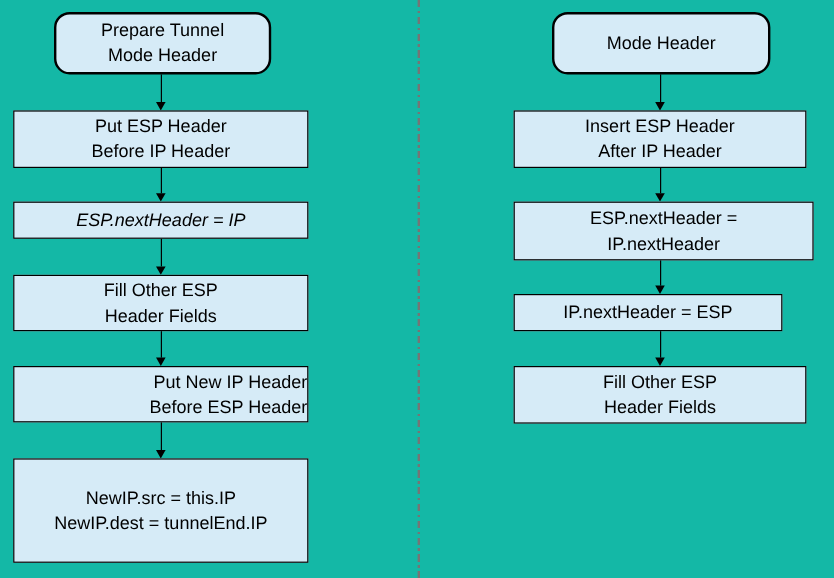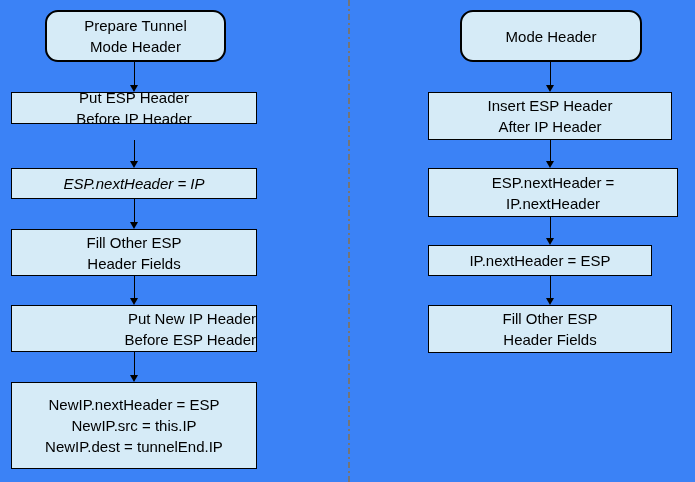--- a/index.html
+++ b/index.html
@@ -5,21 +5,21 @@
   html, body {
     margin: 0;
     padding: 0;
     background: #ffffff;
     font-family: "Liberation Sans", sans-serif;
   }
   .canvas {
     position: relative;
     width: 695px;
     height: 482px;
-    background: #3b82f6;
+    background: #14b8a6;
     overflow: hidden;
   }
   .divider {
     position: absolute;
     left: 348px;
     top: 0;
     width: 2px;
     height: 482px;
     background: repeating-linear-gradient(
       to bottom,
@@ -80,21 +80,21 @@
   <div class="node start" style="left:45px; top:10px; width:181px; height:52px;">
     <div>Prepare Tunnel</div>
     <div>Mode Header</div>
   </div>
 
   <div class="arrow" style="left:130px; top:62px; height:30px;">
     <div class="shaft"></div>
       <div class="head"></div>
   </div>
 
-  <div class="node" style="left:11px; top:92px; width:246px; height:32px;">
+  <div class="node" style="left:11px; top:92px; width:246px; height:48px;">
     <div>Put ESP Header</div>
     <div>Before IP Header</div>
   </div>
 
   <div class="arrow" style="left:130px; top:140px; height:28px;">
     <div class="shaft"></div>
       <div class="head"></div>
   </div>
 
   <div class="node" style="left:11px; top:168px; width:246px; height:31px;font-style:italic;">
@@ -120,21 +120,20 @@
     <div>Put New IP Header</div>
     <div>Before ESP Header</div>
   </div>
 
   <div class="arrow" style="left:130px; top:352px; height:30px;">
     <div class="shaft"></div>
       <div class="head"></div>
   </div>
 
   <div class="node" style="left:11px; top:382px; width:246px; height:87px;">
-    <div>NewIP.nextHeader = ESP</div>
     <div>NewIP.src = this.IP</div>
     <div>NewIP.dest = tunnelEnd.IP</div>
   </div>
 
   <div class="node start" style="left:460px; top:10px; width:182px; height:52px;">
     <div>Mode Header</div>
   </div>
 
   <div class="arrow" style="left:546px; top:62px; height:30px;">
     <div class="shaft"></div>

